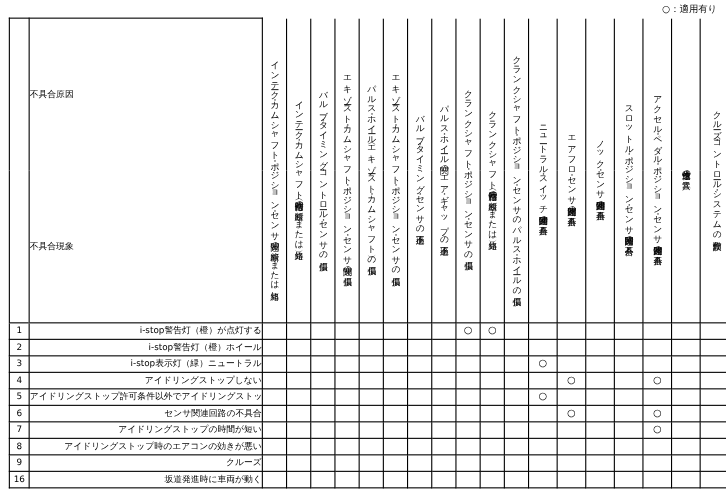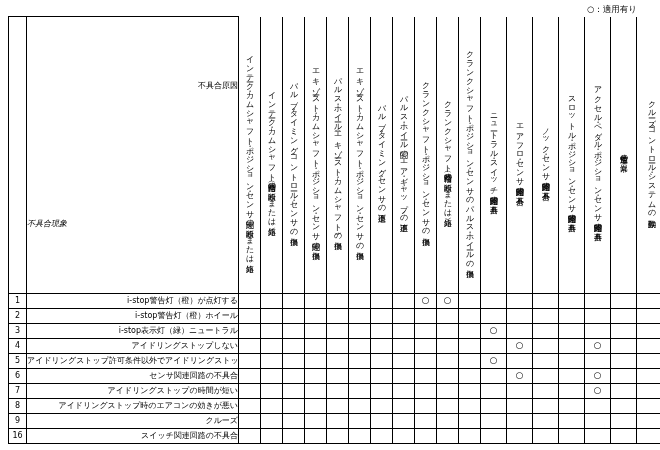--- a/index.html
+++ b/index.html
@@ -16,21 +16,21 @@
   }
   .page {
     position: relative;
     width: 660px;
     height: 450px;
     box-sizing: border-box;
   }
   .legend {
     position: absolute;
     top: 4px;
-    right: 23px;
+    right: 8px;
     font-size: 8.5px;
     line-height: 10px;
     white-space: nowrap;
   }
   .table-wrap {
     position: absolute;
     left: 8px;
     top: 16px;
     width: 644px;
   }
@@ -42,21 +42,20 @@
   table.matrix td, table.matrix th {
     border: 1px solid #000000;
     padding: 0;
     font-weight: normal;
     vertical-align: middle;
     font-size: 8px;
   }
   
   .hdr-title-cell {
     height: 18px;
-    text-align: right;
     padding-right: 4px;
     font-size: 8.5px;
     border-bottom: none !important;
   }
   .hdr-blank-cell {
     border-bottom: none !important;
   }
   .cause-cell {
     height: 276px;
     vertical-align: bottom;
@@ -78,21 +77,20 @@
     height: 270px;
     overflow: hidden;
   }
   .sym-head-cell {
     height: 18px;
     vertical-align: bottom;
     padding: 0 0 2px 3px;
     font-size: 8.5px;
     text-align: left;
     border-top: none !important;
-    font-style: italic;
   }
   .no-cell {
     width: 18px;
     text-align: center;
     font-size: 8.5px;
     height: 14px;
   }
   .sym-cell {
     text-align: right;
     padding-left: 4px;
@@ -400,21 +398,21 @@
             <td class="mark-cell"></td>
             <td class="mark-cell"></td>
             <td class="mark-cell"></td>
             <td class="mark-cell"></td>
             <td class="mark-cell"></td>
             <td class="mark-cell"></td>
             <td class="mark-cell"></td>
           </tr>
           <tr>
             <td class="no-cell">16</td>
-            <td class="sym-cell">スイッチ関連回路の不具合</td>
+            <td class="sym-cell">坂道発進時に車両が動く</td>
             <td class="mark-cell"></td>
             <td class="mark-cell"></td>
             <td class="mark-cell"></td>
             <td class="mark-cell"></td>
             <td class="mark-cell"></td>
             <td class="mark-cell"></td>
             <td class="mark-cell"></td>
             <td class="mark-cell"></td>
             <td class="mark-cell"></td>
             <td class="mark-cell"></td>

